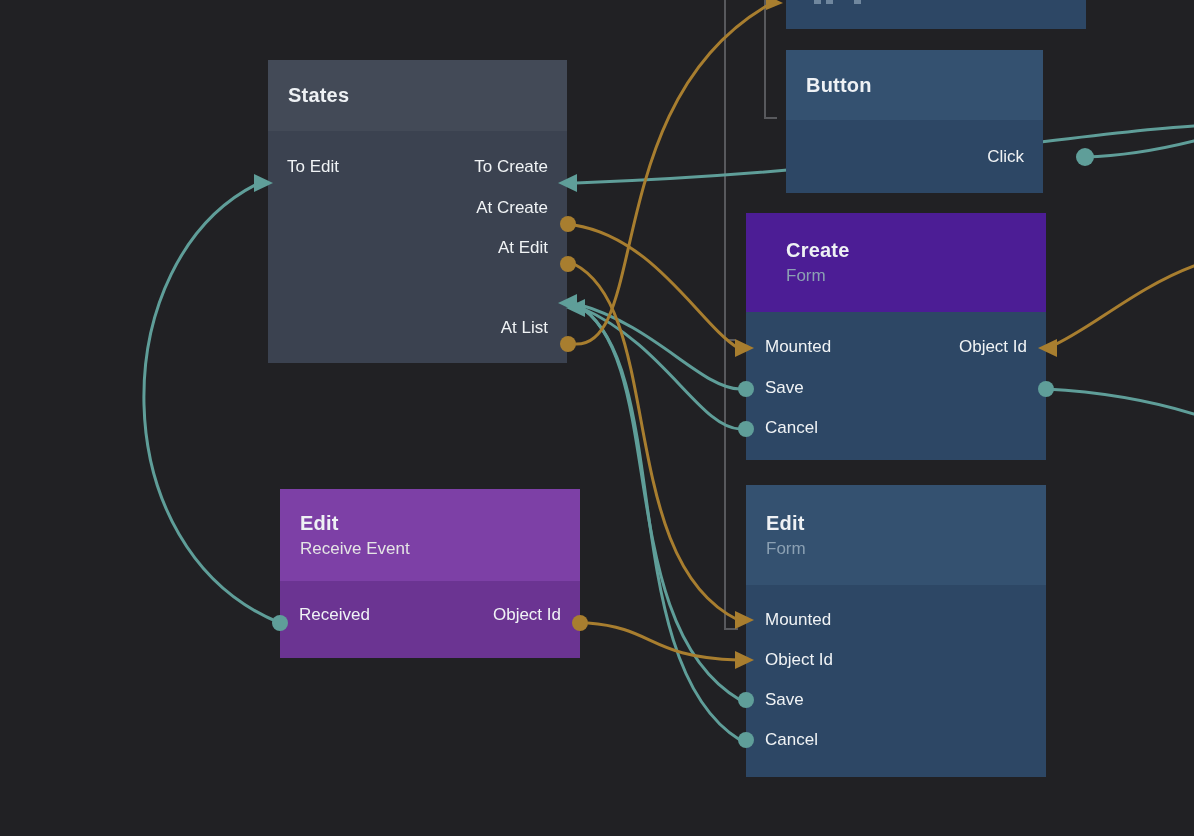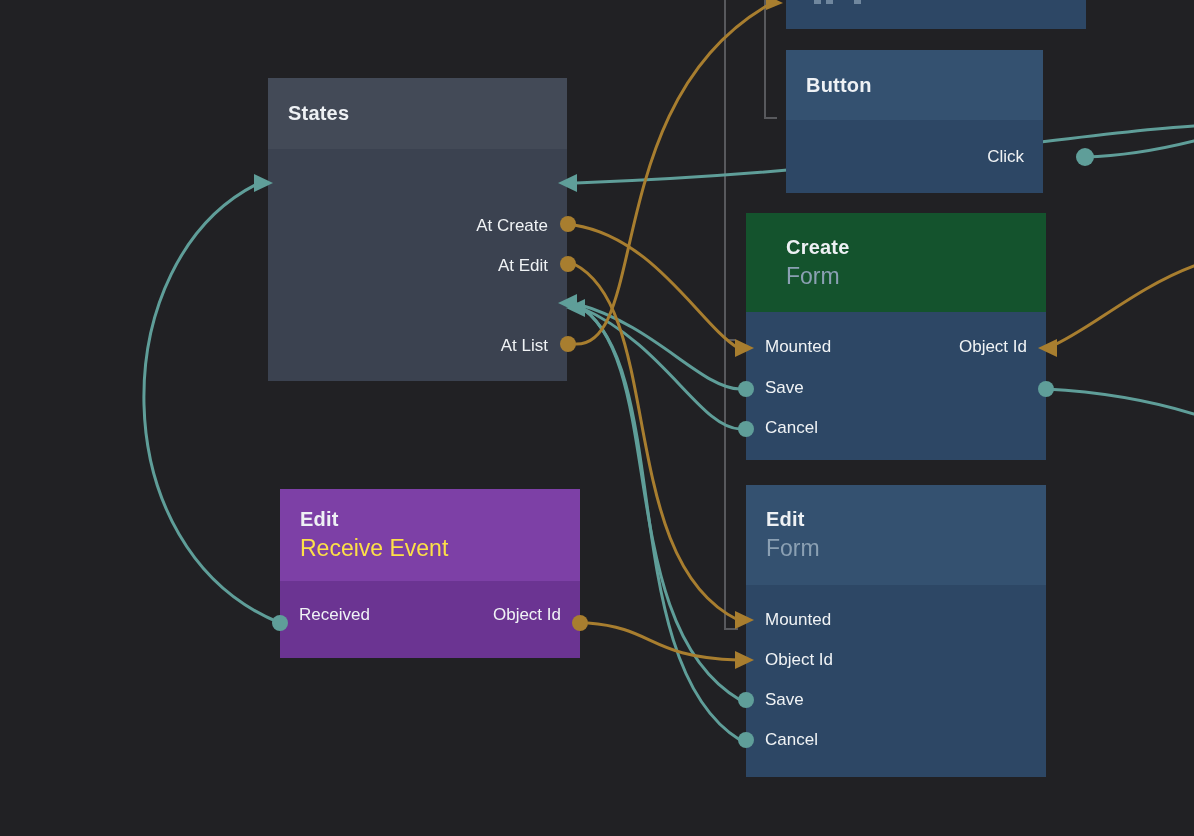--- a/index.html
+++ b/index.html
@@ -5,21 +5,21 @@
   html,body{margin:0;padding:0}
   body{width:1194px;height:836px;overflow:hidden;position:relative;
        font-family:"Liberation Sans","DejaVu Sans",sans-serif}
   svg.layer{position:absolute;left:0;top:0;width:1194px;height:836px}
   #wires{z-index:1}
   #ports{z-index:3;pointer-events:none}
   .node{position:absolute;z-index:2}
   .node-header{display:flex;flex-direction:column;justify-content:center;padding:0 20px;box-sizing:border-box}
   .node-body{position:relative;width:100%;box-sizing:border-box}
   .node-title{font-size:20px;font-weight:600;letter-spacing:.2px}
-  .node-subtitle{font-size:23px;margin-top:4px}
+  .node-subtitle{font-size:17px;margin-top:4px}
   .row{position:absolute;left:0;right:0;height:24px;line-height:24px;
        padding:0 19px;display:flex;justify-content:space-between;
        font-size:17px;white-space:nowrap}
   .row .lbl-r{margin-left:auto}
   .wire{fill:none;stroke-width:3;stroke-linecap:round}
   .guide{fill:none;stroke-width:2}
   .remnant{position:absolute;top:0;height:4px;width:7px;opacity:.85}
 </style>
 </head>
 <body style="background-color: rgb(33, 33, 36);">
@@ -56,60 +56,64 @@
   <div class="node-header" style="height: 70px; background-color: rgb(52, 81, 112);">
     <div class="node-title" style="color: rgb(238, 241, 244);">Button</div>
   </div>
   <div class="node-body" style="height: 73px; background-color: rgb(45, 71, 101);">
     <div class="row" style="top: 25px; color: rgb(240, 243, 245); justify-content: flex-end;">
       <span class="lbl-r">Click</span>
     </div>
   </div>
 </div>
 
-<div class="node" style="left:268px;top:78px;width:299px;height:346px">
+<div class="node" style="left:268px;top:60px;width:299px;height:346px">
   <div class="node-header" style="height: 71px; background-color: rgb(67, 74, 87);">
     <div class="node-title" style="color: rgb(238, 241, 244);">States</div>
   </div>
   <div class="node-body" style="height: 232px; background-color: rgb(59, 66, 80);">
+    <div class="row" style="top: 24px; color: rgb(240, 243, 245);">
+      <span>To Edit</span>
+      <span class="lbl-r">To Create</span>
+    </div>
     <div class="row" style="top: 105px; color: rgb(240, 243, 245);">
       <span class="lbl-r">At Edit</span>
     </div>
     <div class="row" style="top: 65px; color: rgb(240, 243, 245);">
       <span class="lbl-r">At Create</span>
     </div>
     <div class="row" style="top: 185px; color: rgb(240, 243, 245);">
       <span class="lbl-r">At List</span>
     </div>
   </div>
 </div>
 
 <div class="node" style="left:746px;top:213px;width:300px;height:247px">
-  <div class="node-header" style="height: 99px; background-color: #14532d; padding-left: 40px;">
+  <div class="node-header" style="height: 99px; background-color: #4c1d95; padding-left: 40px;">
     <div class="node-title" style="color: rgb(238, 241, 244);">Create</div>
     <div class="node-subtitle" style="color: rgb(139, 160, 179);">Form</div>
   </div>
   <div class="node-body" style="height: 148px; background-color: rgb(45, 71, 101);">
     <div class="row" style="top: 23px; color: rgb(240, 243, 245);">
       <span>Mounted</span>
       <span class="lbl-r">Object Id</span>
     </div>
     <div class="row" style="top: 64px; color: rgb(240, 243, 245);">
       <span>Save</span>
     </div>
     <div class="row" style="top: 104px; color: rgb(240, 243, 245);">
       <span>Cancel</span>
     </div>
   </div>
 </div>
 
 <div class="node" style="left:280px;top:489px;width:300px;height:169px">
   <div class="node-header" style="height: 92px; background-color: rgb(125, 64, 166);">
     <div class="node-title" style="color: rgb(238, 241, 244);">Edit</div>
-    <div class="node-subtitle" style="color: #fde047;">Receive Event</div>
+    <div class="node-subtitle" style="color: #e5e5e5;">Receive Event</div>
   </div>
   <div class="node-body" style="height: 77px; background-color: rgb(107, 52, 146);">
     <div class="row" style="top: 22px; color: rgb(240, 243, 245);">
       <span>Received</span>
       <span class="lbl-r">Object Id</span>
     </div>
   </div>
 </div>
 
 <div class="node" style="left:746px;top:485px;width:300px;height:292px">

